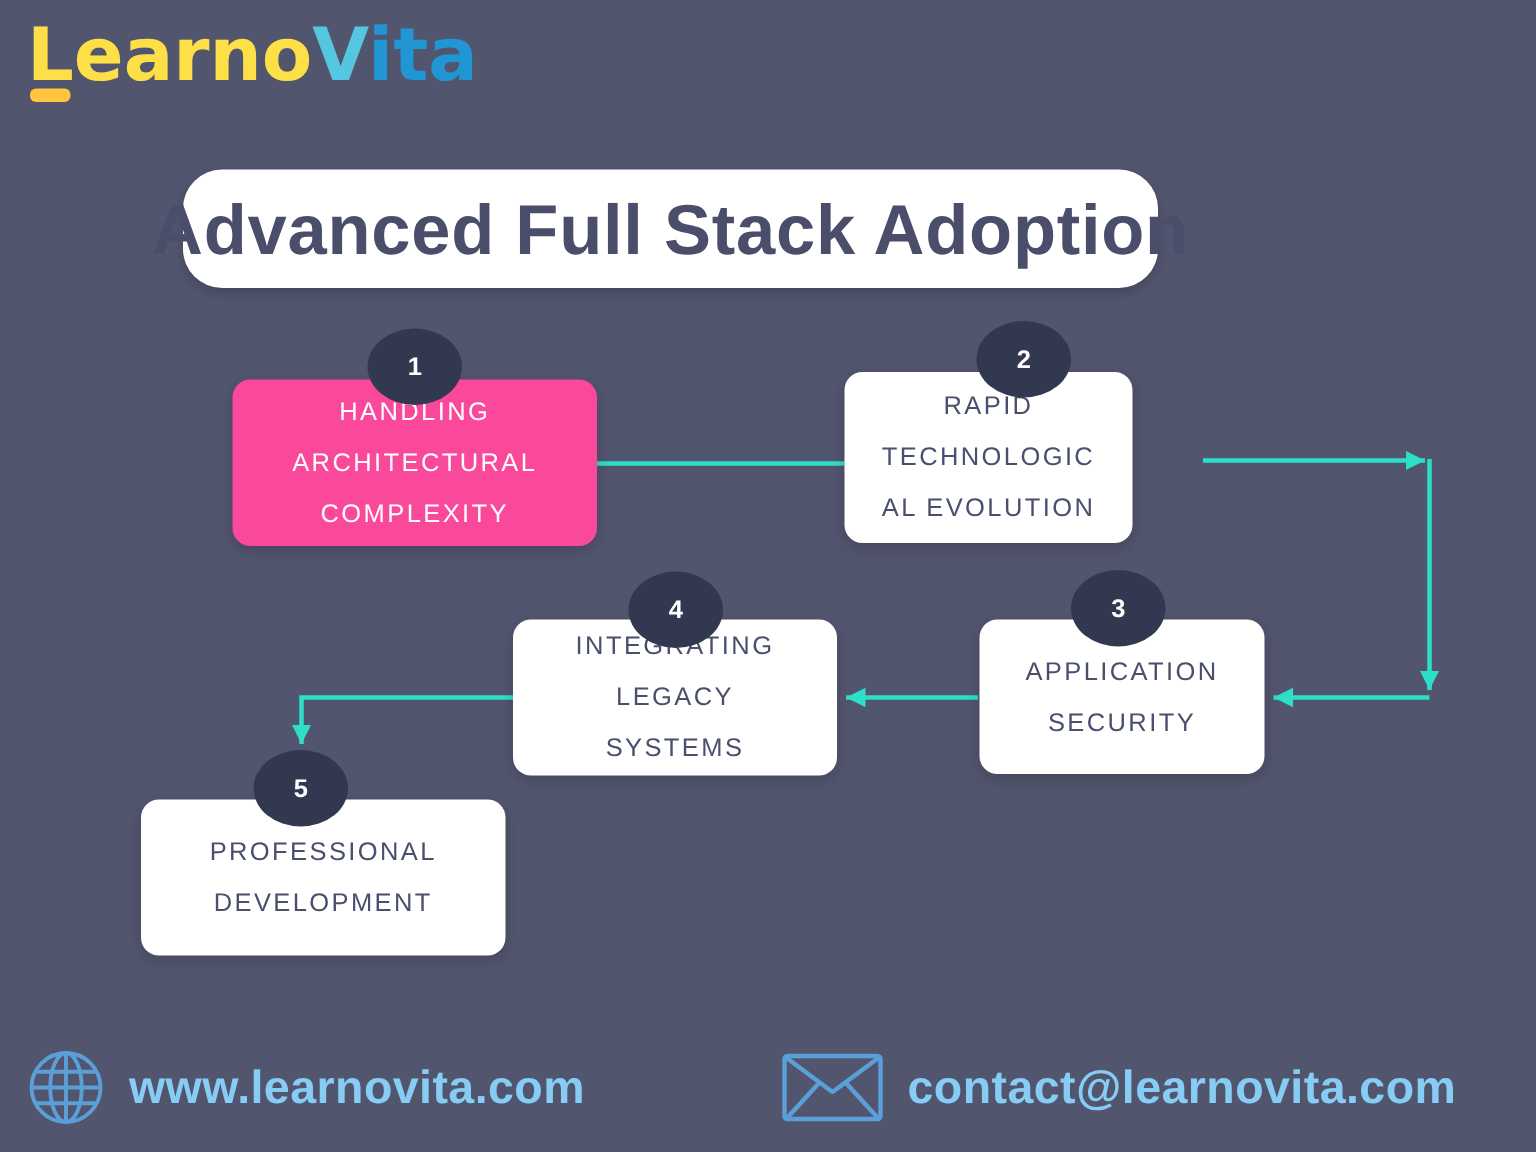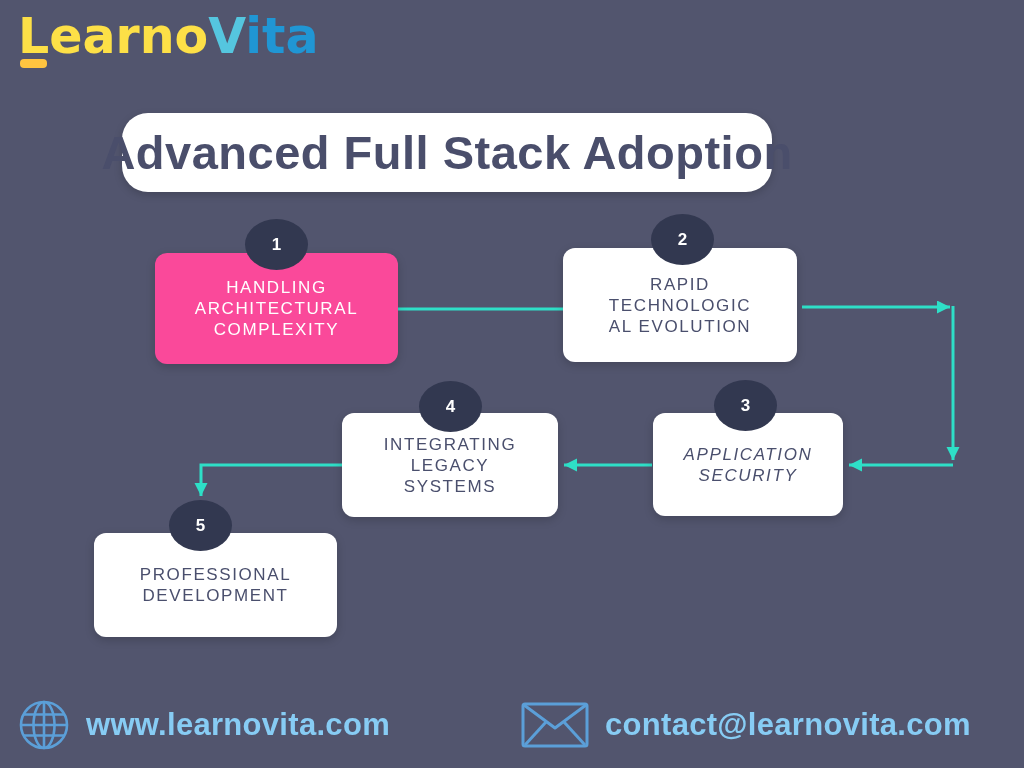--- a/index.html
+++ b/index.html
@@ -40,31 +40,31 @@
   }
 
   
   .step-box {
     position: absolute; border-radius: 12px;
     display: flex; align-items: center; justify-content: center;
     text-align: center;
     box-shadow: 0 3px 10px rgba(0,0,0,0.18);
   }
   .step-box .step-text {
-    font-size: 17px; letter-spacing: 1.6px; line-height: 21px;
+    font-size: 17px; letter-spacing: 1.6px; line-height: 34px;
     white-space: pre-line; font-weight: 500;
   }
   .step-white { background: #FFFFFF; }
   .step-white .step-text { color: #4A4F6D; }
   .step-pink  { background: #FA499A; }
   .step-pink  .step-text { color: #FFFFFF; }
 
   #box-1 { left: 155px; top: 253px; width: 243px; height: 111px; }
-  #box-2 { left: 563px; top: 248px; width: 234px; height: 114px; }
-  #box-3 { left: 653px; top: 413px; width: 190px; height: 103px; font-style: italic; }
+  #box-2 { left: 563px; top: 248px; width: 192px; height: 114px; }
+  #box-3 { left: 653px; top: 413px; width: 190px; height: 103px; }
   #box-4 { left: 342px; top: 413px; width: 216px; height: 104px; }
   #box-5 { left:  94px; top: 533px; width: 243px; height: 104px; }
 
   .badge {
     position: absolute; width: 63px; height: 51px;
     background: #323850; border-radius: 50%;
     display: flex; align-items: center; justify-content: center;
     color: #FFFFFF; font-size: 17px; font-weight: bold;
     z-index: 5;
   }

